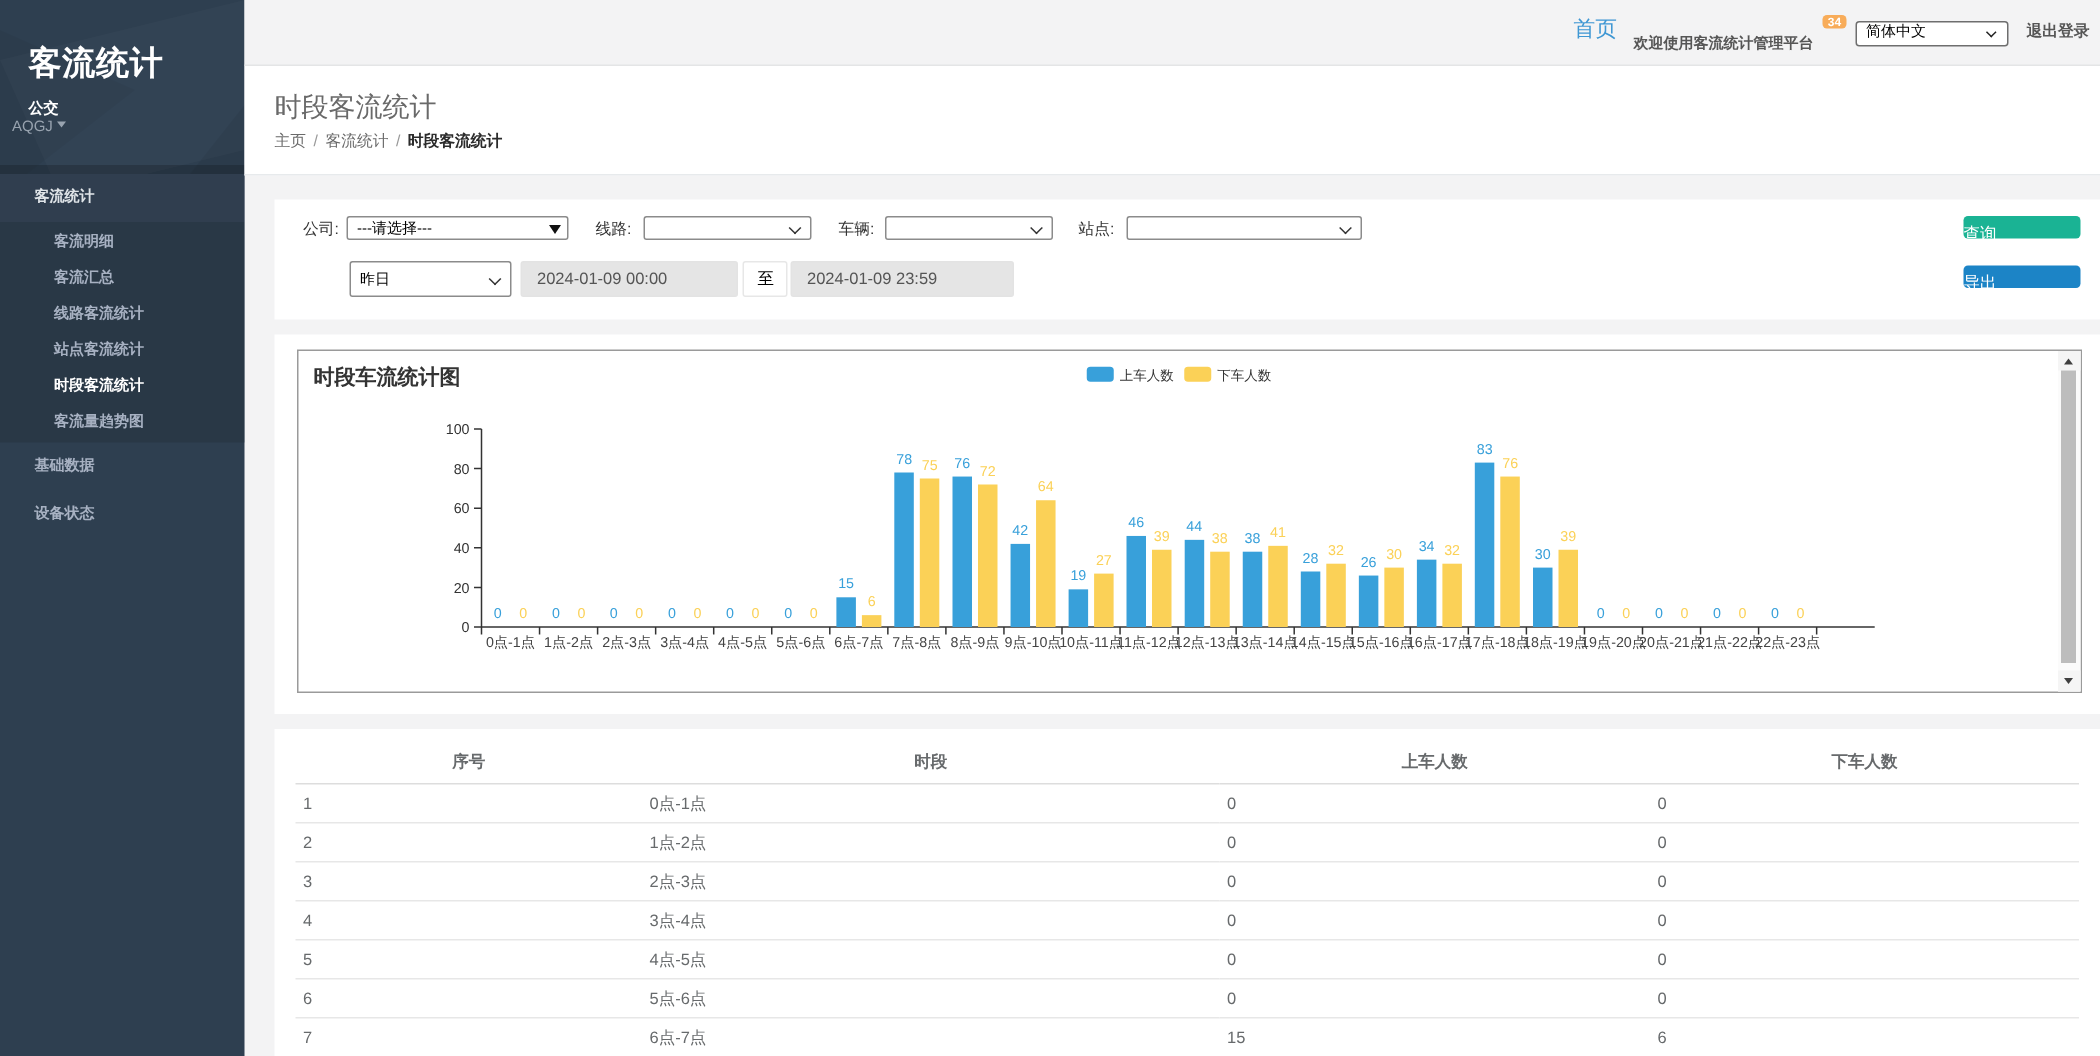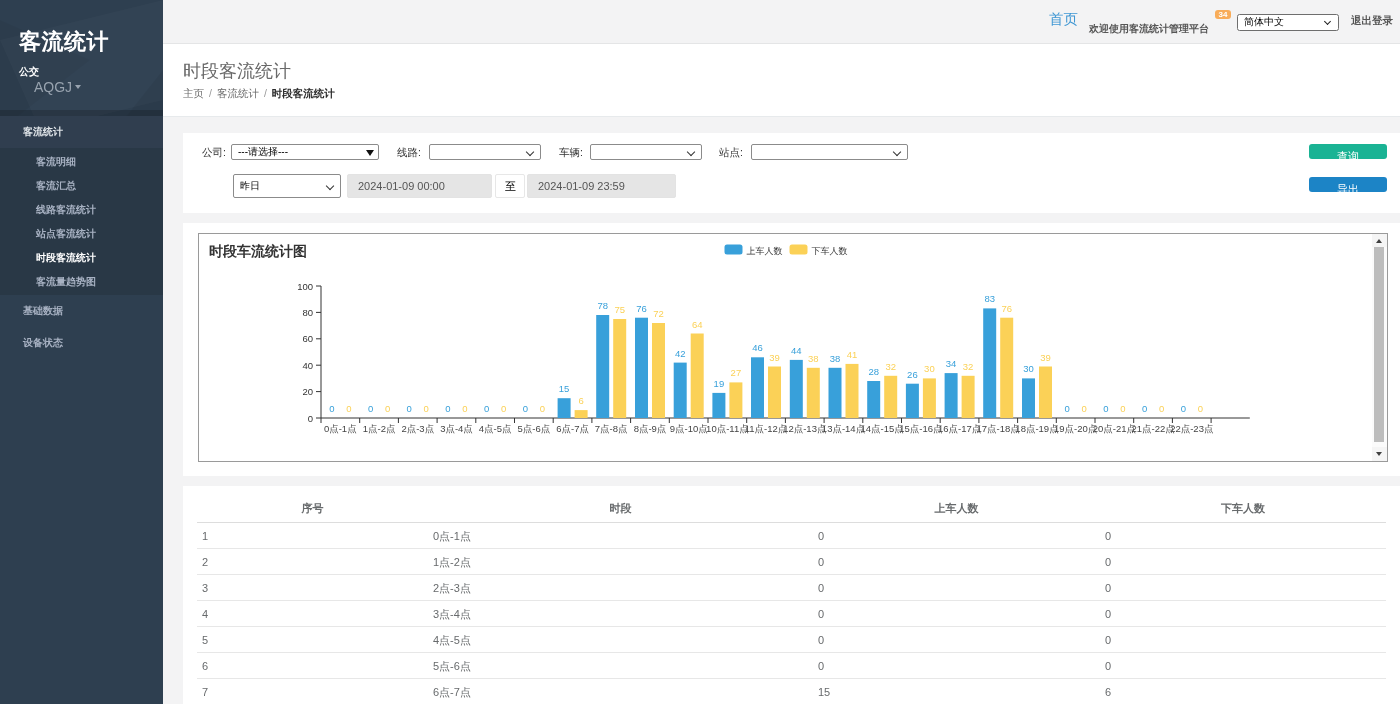--- a/index.html
+++ b/index.html
@@ -2,21 +2,21 @@
 <html lang="zh"><head>
 <meta charset="utf-8">
 <style>
 * { margin:0; padding:0; box-sizing:border-box; }
 html,body { width:1400px; height:704px; overflow:hidden; font-family:"Liberation Sans",sans-serif; background:#f3f3f4; }
 
 #sidebar { position:absolute; left:0; top:0; width:163px; height:704px; background:#2e3f50; overflow:hidden; }
 .nav-header { position:relative; height:110px; }
 .nav-header h1 { position:absolute; left:19px; top:27px; color:#fff; font-size:22px; font-weight:bold; letter-spacing:0.5px; }
 .nav-header .gs { position:absolute; left:19px; top:64.5px; color:#fff; font-size:10px; font-weight:bold; }
-.nav-header .usr { position:absolute; left:34px; top:79px; color:#98a3af; font-size:14px; }
+.nav-header .usr { position:absolute; left:8px; top:79px; color:#98a3af; font-size:10px; }
 .caret { display:inline-block; width:0; height:0; border-left:3.5px solid transparent; border-right:3.5px solid transparent; border-top:4px solid #98a3af; vertical-align:middle; margin-left:3px; margin-top:-2px; }
 .darkband { position:absolute; left:0; top:110px; width:163px; height:6px; background:rgba(0,0,0,0.18); }
 .nav { list-style:none; position:absolute; top:116px; width:163px; }
 .nav .top { height:32px; line-height:32px; padding-left:23px; font-weight:bold; color:#a7b1c2; font-size:10px; }
 .nav .open { background:#303e4f; color:#dfe4e8; }
 .subnav { list-style:none; background:#293846; padding:2px 0 1px; }
 .subnav li { height:24px; line-height:24px; padding-left:36px; font-weight:bold; color:#a7b1c2; font-size:10px; }
 .subnav li.act { color:#ffffff; }
 
 #main { position:absolute; left:163px; top:0; width:1237px; height:704px; }
@@ -39,21 +39,21 @@
 #cpanel { top:223px; height:253px; }
 #tpanel { top:486px; height:300px; }
 
 .flabel { position:absolute; font-size:10.5px; color:#333; }
 .sel { position:absolute; background:#fff; border:1px solid #8b8b8b; border-radius:2px; font-size:10px; color:#000; }
 .sel .txt { position:absolute; left:6px; top:50%; transform:translateY(-50%); white-space:nowrap; }
 .chev { display:inline-block; width:6px; height:6px; border-right:1.4px solid #333; border-bottom:1.4px solid #333; transform:rotate(45deg); }
 .sel .chev { position:absolute; right:7px; top:3.5px; }
 .tri { width:0; height:0; border-left:4.5px solid transparent; border-right:4.5px solid transparent; border-top:6px solid #111; position:absolute; }
 .dinput { position:absolute; background:#e5e5e5; border:1px solid #e3e3e3; border-radius:2px; color:#555; font-size:11px; padding-left:10.5px; }
-.btn { position:absolute; left:1126px; width:78px; height:15px; border-radius:3px; color:#fff; font-size:11px; text-align:center; line-height:24.5px; }
+.btn { position:absolute; left:1126px; width:78px; height:15px; border-radius:3px; color:#fff; font-size:11px; line-height:24.5px; }
 
 #chartbox { position:absolute; left:14.5px; top:9.5px; width:1190px; height:229px; border:1px solid #9a9a9a; background:#fff; }
 #sbar { position:absolute; right:0; top:0; width:14.5px; height:227px; background:#fbfbfb; }
 #sbar .btnup,#sbar .btndn { position:absolute; left:0; width:14.5px; height:13.5px; background:#f5f5f5; }
 #sbar .thumb { position:absolute; left:1.5px; top:13.5px; width:10px; height:195px; background:#bdbdbd; }
 #sbar .arr { position:absolute; left:3.8px; width:0; height:0; border-left:3.5px solid transparent; border-right:3.5px solid transparent; }
 
 #tpanel table { border-collapse:collapse; margin:10px 14px 0; width:1189px; font-size:11px; color:#676a6c; table-layout:fixed; }
 #tpanel th { text-align:center; font-weight:bold; color:#676a6c; padding:7px 5px 8px; border-bottom:1px solid #ddd; line-height:11px; }
 #tpanel td { padding:8px 5px 6px; border-bottom:1px solid #e7e7e7; color:#676a6c; line-height:11px; }

